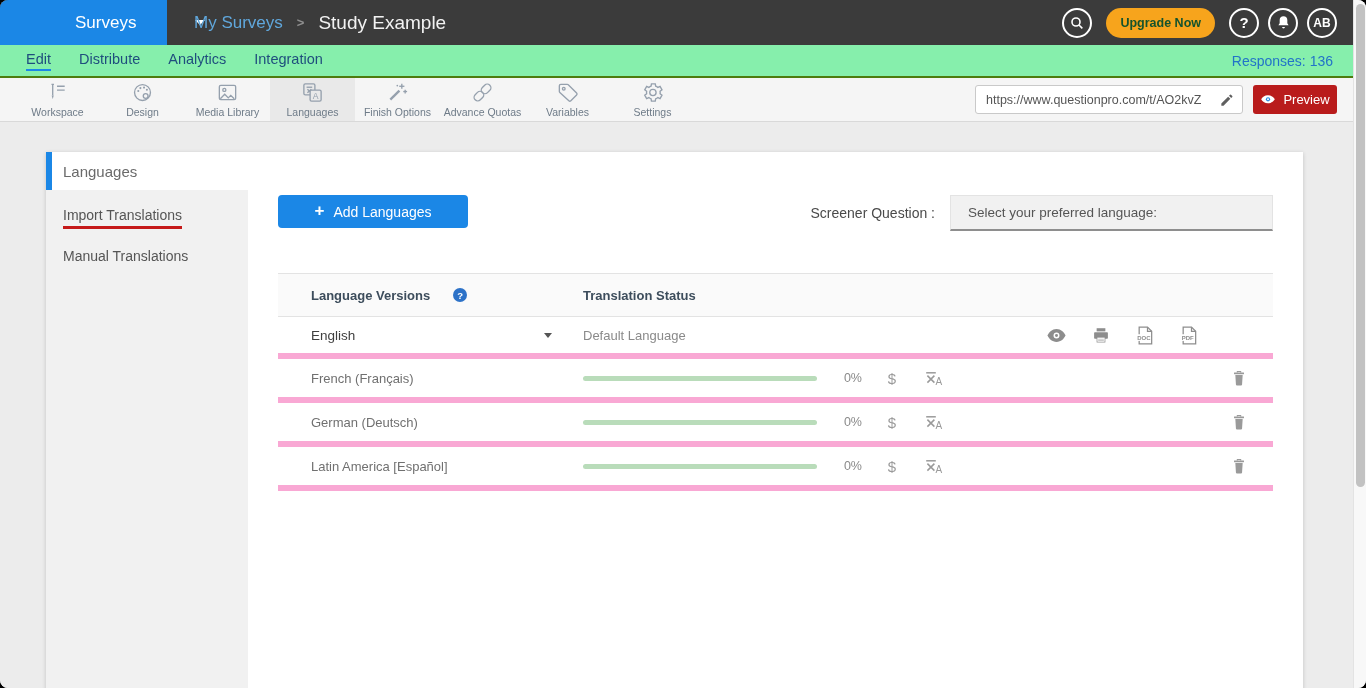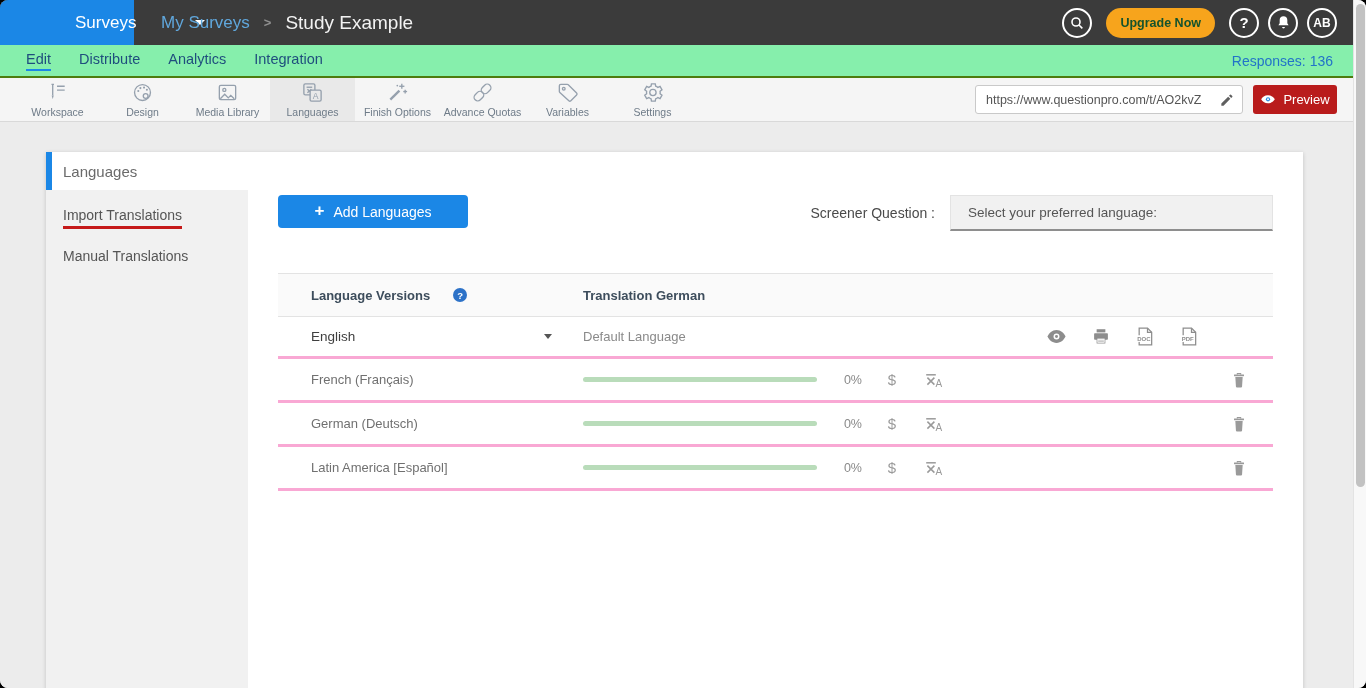--- a/index.html
+++ b/index.html
@@ -1,21 +1,21 @@
 <!DOCTYPE html>
 <html><head>
 <meta charset="utf-8">
 <style>
 * { margin:0; padding:0; box-sizing:border-box; }
 html,body { width:1366px; height:688px; background:#000; font-family:"Liberation Sans",sans-serif; }
 .screen { position:absolute; inset:0; border-radius:8px; overflow:hidden; background:#ececec; }
 .app { position:absolute; left:0; top:0; bottom:0; width:1353px; }
 
 .topbar { position:absolute; top:0; left:0; width:100%; height:45px; background:#3b3b3b; display:flex; align-items:center; }
-.logo-block { width:134px; height:45px; background:#1b87e6; display:flex; align-items:center; padding-left:17px;gap:48px; }
+.logo-block { width:167px; height:45px; background:#1b87e6; display:flex; align-items:center; padding-left:17px;gap:48px; }
 .product-name { color:#fff; font-size:17px; margin-left:10px; }
 .caret-w { width:0;height:0;border-left:5px solid transparent;border-right:5px solid transparent;border-top:5px solid #fff; margin-left:11px; }
 .breadcrumb { display:flex; align-items:center; margin-left:27px; }
 .bc-link { color:#60a7dc; font-size:17px; }
 .bc-sep { color:#909090; margin:0 14px; font-size:13px; font-weight:700; }
 .bc-current { color:#f2f2f2; font-size:19px; }
 .topbar-right { margin-left:auto; display:flex; align-items:center; gap:9px; padding-right:16px; }
 .circle-btn { width:30px;height:30px;border:2px solid #fff;border-radius:50%;display:flex;align-items:center;justify-content:center;color:#fff; flex:none; }
 .upgrade-btn { height:30px; padding:0 14px; border-radius:16px; background:#f7a41c; color:#14532d; font-size:12.5px; font-weight:700; display:flex; align-items:center; margin:0 5px; }
 .avatar-txt { font-size:12px; font-weight:700; }
@@ -53,21 +53,21 @@
 .plus { font-size:17px; font-weight:700; margin-top:-1px; }
 .screener { display:flex; align-items:center; }
 .screener-label { font-size:14px; color:#4a4a4a; margin-right:15px; }
 .select-box { width:323px; height:36px; background:#f1f1f1; border:1px solid #e3e3e3; border-bottom:2px solid #8e8e8e; display:flex; align-items:center; padding-left:17px; font-size:13.5px; color:#555; }
 
 .table { margin-top:42px; }
 .thead { height:44px; background:#fafafa; border-top:1px solid #e3e3e3; border-bottom:1px solid #e3e3e3; display:flex; align-items:center; }
 .th-name { width:305px; padding-left:33px; font-size:13px; font-weight:700; color:#3d4d5c; display:flex; align-items:center; gap:23px; }
 .th-status { font-size:13px; font-weight:700; color:#3d4d5c; }
 .help-dot { width:14px;height:14px;border-radius:50%;background:#2d72c8;color:#fff;font-size:9.5px;font-weight:700;display:flex;align-items:center;justify-content:center; }
-.row { display:flex; align-items:center; border-bottom:3px solid #f9a8d4; }
+.row { display:flex; align-items:center; border-bottom:6px solid #f9a8d4; }
 .row.default { height:42px; }
 .row.lang { height:44px; }
 .cell-name { width:305px; padding-left:33px; display:flex; align-items:center; }
 .def-name { font-size:13.5px; color:#3f3f3f; }
 .lang-name { font-size:13px; color:#707070; }
 .dd-caret { margin-left:auto; margin-right:31px; width:0;height:0;border-left:4.5px solid transparent;border-right:4.5px solid transparent;border-top:5px solid #555; }
 .cell-status { flex:1; display:flex; align-items:center; font-size:13px; color:#8a8a8a; }
 .progress { width:234px; height:5px; border-radius:2.5px; background:#b9dcba; }
 .pct { width:34px; margin-left:11px; text-align:right; font-size:12.5px; color:#8a8a8a; }
 .dollar { margin-left:24px; font-size:15px; color:#9a9a9a; width:12px; text-align:center; }
@@ -248,21 +248,21 @@
               </div>
             </div>
           </div>
 
           <div class="table">
             <div class="thead">
               <span class="th-name">
                 <span>Language Versions</span>
                 <span class="help-dot">?</span>
               </span>
-              <span class="th-status">Translation German</span>
+              <span class="th-status">Translation Status</span>
             </div>
 
             <div class="row default">
               <span class="cell-name">
                 <span class="def-name">English</span>
                 <span class="dd-caret"></span>
               </span>
               <span class="cell-status">
                 <span>Default Language</span>
                 <span class="actions-default">

